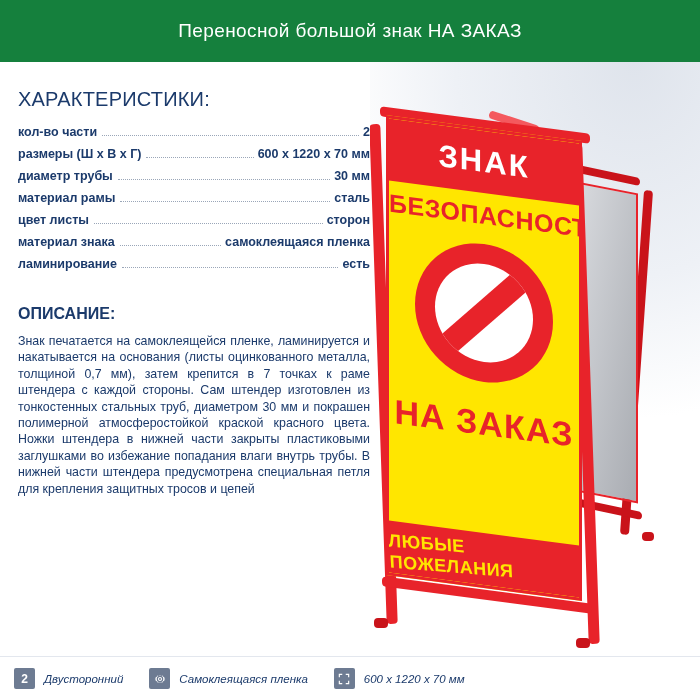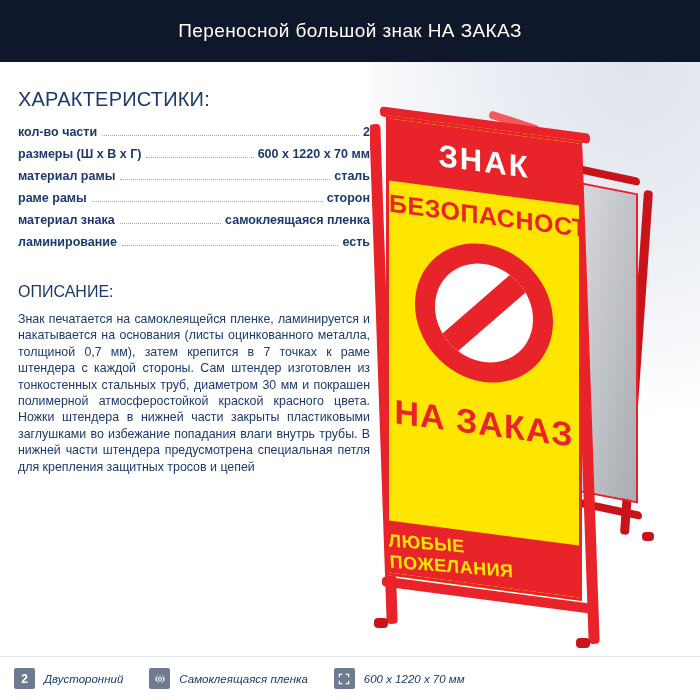--- a/index.html
+++ b/index.html
@@ -8,21 +8,21 @@
     width: 700px; height: 700px;
     font-family: "Liberation Sans", sans-serif;
     background: #ffffff;
     overflow: hidden;
     position: relative;
   }
 
   
   .header {
     height: 62px;
-    background: #0f172a;
+    background: #15803d;
     display: flex;
     align-items: center;
     justify-content: center;
     color: #ffffff;
   }
   .header-title {
     font-size: 19px;
     letter-spacing: .4px;
     font-weight: 400;
     text-align: center;
@@ -63,21 +63,21 @@
     border-bottom: 1px dotted #9aa6b8;
     margin: 0 4px 3px 5px;
     min-width: 8px;
   }
   .spec-value { font-weight: bold; }
 
   .desc-block { margin-top: 34px; }
   .desc-title {
     color: #1b3a6b;
     font-size: 16px;
-    font-weight: normal;
+    font-weight: bold;
     margin: 0 0 10px 0;
   }
   .desc-text {
     color: #1b3a6b;
     font-size: 12.4px;
     line-height: 16.4px;
     text-align: justify;
     margin: 0;
   }
 
@@ -260,26 +260,31 @@
         <span class="spec-label">кол-во  части</span>
         <span class="spec-dots"></span>
         <span class="spec-value">2</span>
       </li>
       <li class="spec-row">
         <span class="spec-label">размеры (Ш х В х Г)</span>
         <span class="spec-dots"></span>
         <span class="spec-value">600 x 1220 x 70 мм</span>
       </li>
       <li class="spec-row">
+        <span class="spec-label">диаметр трубы</span>
+        <span class="spec-dots"></span>
+        <span class="spec-value">30 мм</span>
+      </li>
+      <li class="spec-row">
         <span class="spec-label">материал рамы</span>
         <span class="spec-dots"></span>
         <span class="spec-value">сталь</span>
       </li>
       <li class="spec-row">
-        <span class="spec-label">раме рамы</span>
+        <span class="spec-label">цвет листы</span>
         <span class="spec-dots"></span>
         <span class="spec-value">сторон</span>
       </li>
       <li class="spec-row">
         <span class="spec-label">материал знака</span>
         <span class="spec-dots"></span>
         <span class="spec-value">самоклеящаяся пленка</span>
       </li>
       <li class="spec-row">
         <span class="spec-label">ламинирование</span>

